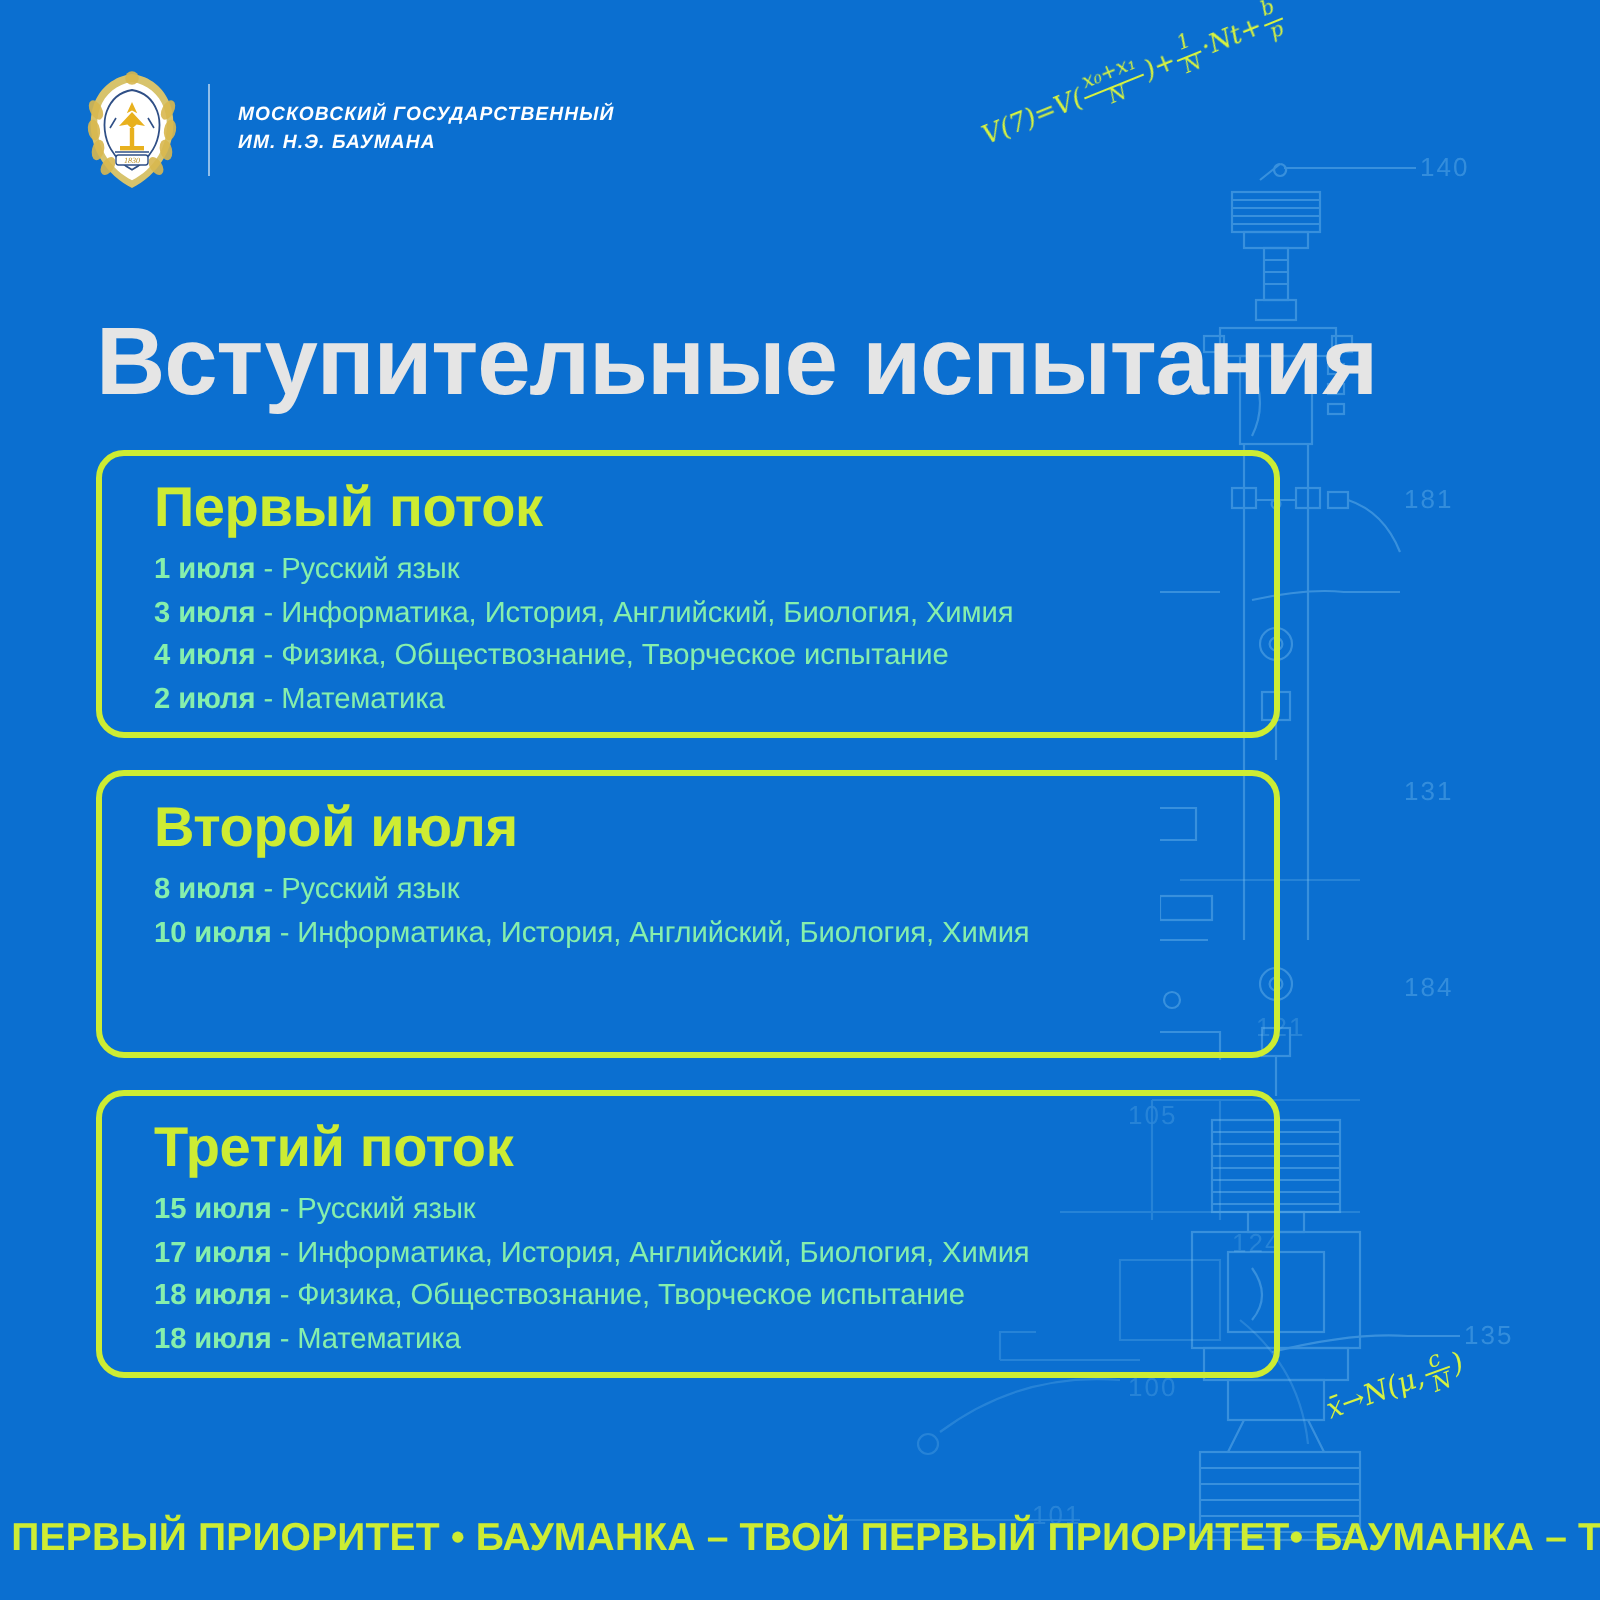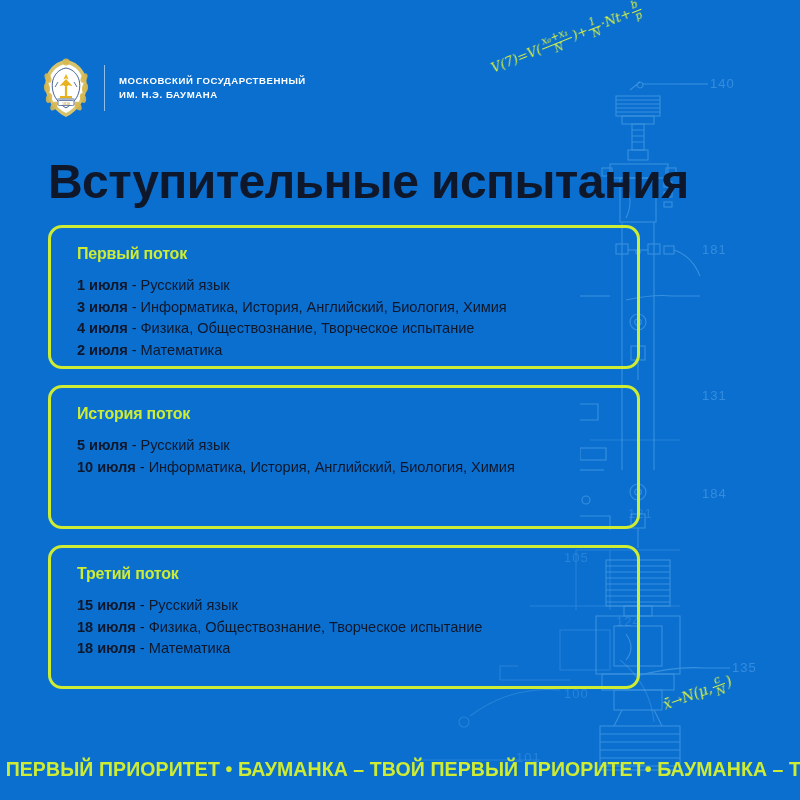--- a/index.html
+++ b/index.html
@@ -43,24 +43,25 @@
     width: 300px;
     height: 370px;
     opacity: 0.3;
     pointer-events: none;
   }
 
   
   .logo-block {
     position: absolute;
     left: 38px;
-    top: 57px;
+    top: 34px;
     display: flex;
     align-items: center;
     height: 62px;
+    font-style: italic;
   }
   .logo-emblem {
     width: 56px;
     height: 60px;
     flex: 0 0 56px;
     position: relative;
   }
   .logo-divider {
     width: 1px;
     height: 46px;
@@ -76,21 +77,21 @@
     font-weight: bold;
     text-transform: uppercase;
     white-space: nowrap;
   }
 
   
   .page-title {
     position: absolute;
     left: 48px;
     top: 122px;
-    color: #0f172a;
+    color: #e5e5e5;
     font-size: 48px;
     line-height: 56px;
     font-weight: bold;
     letter-spacing: -0.6px;
     white-space: nowrap;
   }
 
   
   .streams {
     position: absolute;
@@ -103,28 +104,28 @@
     width: 592px;
     height: 144px;
     border: 3px solid #cdec33;
     border-radius: 14px;
     margin-bottom: 16px;
     padding: 12px 0 0 26px;
     position: relative;
   }
   .stream-title {
     color: #cdec33;
-    font-size: 16px;
+    font-size: 28px;
     line-height: 28px;
     font-weight: bold;
     margin-bottom: 7px;
     letter-spacing: -0.2px;
   }
   .stream-line {
-    color: #0f172a;
+    color: #86efac;
     font-size: 14.6px;
     line-height: 21.5px;
     white-space: nowrap;
     letter-spacing: -0.05px;
   }
   .stream-line .date {
     font-weight: bold;
   }
   .stream-line .dash {
     font-weight: normal;
@@ -364,39 +365,44 @@
         <span class="subjects">Физика, Обществознание, Творческое испытание</span>
       </div>
       <div class="stream-line">
         <span class="date">2 июля</span>
         <span class="dash">-</span>
         <span class="subjects">Математика</span>
       </div>
     </div>
 
     <div class="stream-box">
-      <div class="stream-title">История поток</div>
-      <div class="stream-line">
-        <span class="date">5 июля</span>
+      <div class="stream-title">Второй июля</div>
+      <div class="stream-line">
+        <span class="date">8 июля</span>
         <span class="dash">-</span>
         <span class="subjects">Русский язык</span>
       </div>
       <div class="stream-line">
         <span class="date">10 июля</span>
         <span class="dash">-</span>
         <span class="subjects">Информатика, История, Английский, Биология, Химия</span>
       </div>
     </div>
 
     <div class="stream-box">
       <div class="stream-title">Третий поток</div>
       <div class="stream-line">
         <span class="date">15 июля</span>
         <span class="dash">-</span>
         <span class="subjects">Русский язык</span>
+      </div>
+      <div class="stream-line">
+        <span class="date">17 июля</span>
+        <span class="dash">-</span>
+        <span class="subjects">Информатика, История, Английский, Биология, Химия</span>
       </div>
       <div class="stream-line">
         <span class="date">18 июля</span>
         <span class="dash">-</span>
         <span class="subjects">Физика, Обществознание, Творческое испытание</span>
       </div>
       <div class="stream-line">
         <span class="date">18 июля</span>
         <span class="dash">-</span>
         <span class="subjects">Математика</span>

